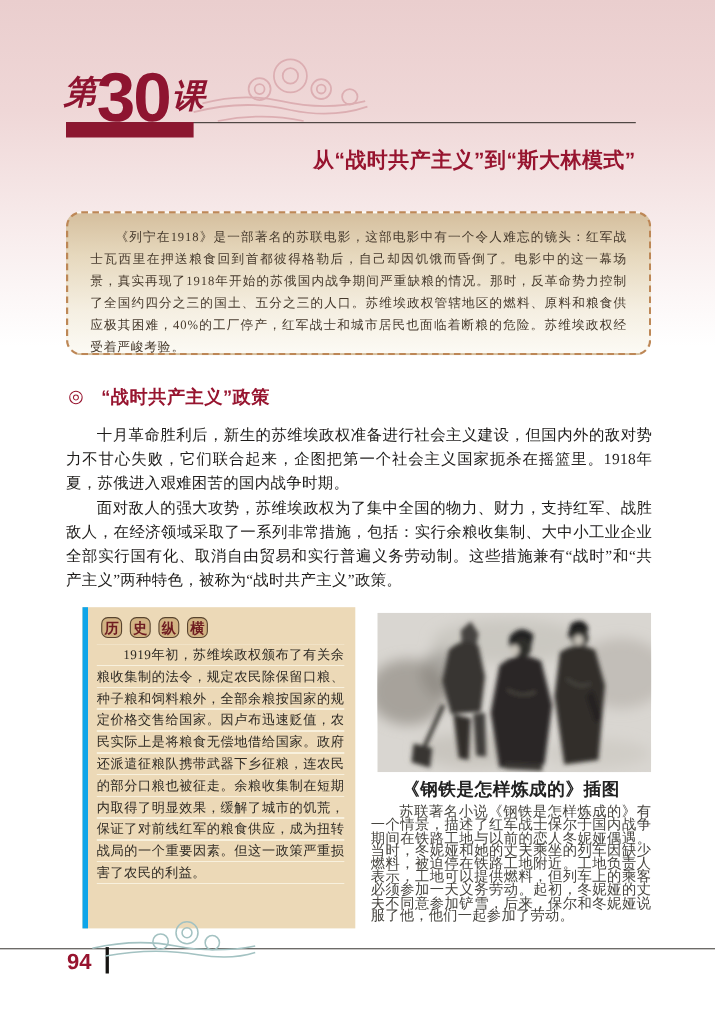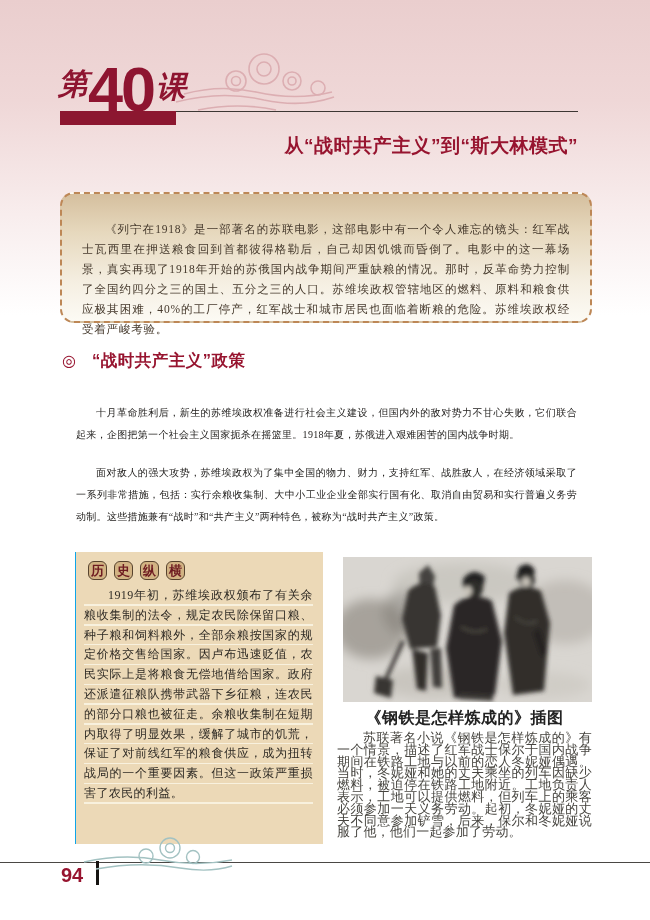--- a/index.html
+++ b/index.html
@@ -24,37 +24,37 @@
   .red-bar{position:absolute;left:60px;top:111px;width:116px;height:14px;background:#8c1730;z-index:3;}
 
   .main-title{position:absolute;left:60px;top:133px;width:518px;text-align:right;
     font-family:"Liberation Sans","DejaVu Sans",sans-serif;font-weight:bold;
     font-size:19px;color:#97142f;letter-spacing:0.5px;white-space:nowrap;}
 
   
   .intro-box{position:absolute;left:60px;top:192px;width:532px;height:131px;box-sizing:border-box;
     border:2px dashed #bd8756;border-radius:14px;
     background:linear-gradient(180deg,#d5bf9e 0%,#e6d8bd 30%,#f5efe2 70%,#fcfaf4 100%);
-    padding:25px 20px 0 20px;}
+    padding:12px 20px 0 20px;}
   .intro-box p{margin:0;text-indent:2em;font-size:11.5px;line-height:20px;color:#45392c;
     text-align:justify;letter-spacing:0.8px;}
 
   
   .section-heading{position:absolute;left:62px;top:350px;display:flex;align-items:center;color:#97142f;z-index:2;}
   .section-heading .bullet{font-size:16px;line-height:1;margin-right:16px;}
   .section-heading .txt{font-family:"Liberation Sans","DejaVu Sans",sans-serif;font-weight:bold;font-size:16.5px;letter-spacing:0.5px;}
 
   
   .body-text{position:absolute;left:60px;top:386px;width:533px;}
-  .body-text p{margin:16px;text-indent:2em;font-size:10px;line-height:22px;color:#1e1c1a;
+  .body-text p{margin:0;text-indent:2em;font-size:14px;line-height:22px;color:#1e1c1a;
     text-align:justify;letter-spacing:0.3px;}
 
   
   .sidebar-box{position:absolute;left:75px;top:552px;width:248px;height:292px;box-sizing:border-box;
-    background:#ecd9b7;border-left:1px solid #0ea5e9;padding:9px 10px 0 8px;}
+    background:#ecd9b7;border-left:5px solid #0ea5e9;padding:9px 10px 0 8px;}
   .sidebar-header{margin:0 0 6px 4px;}
   .sidebar-header .badge{display:inline-block;width:17px;height:17px;line-height:17px;text-align:center;
     background:#d2b383;color:#6e1b20;font-weight:bold;font-size:13px;
     border:1.5px solid #57432e;border-radius:6px;margin-right:3px;}
   .sidebar-text{margin:0;font-size:12px;line-height:19.8px;color:#2e2a24;text-align:justify;
     text-indent:2em;letter-spacing:0.4px;
     background-image:repeating-linear-gradient(180deg,transparent 0,transparent 18.4px,#f8f1de 18.4px,#f8f1de 19.8px);}
 
   
   .figure-block{position:absolute;left:337px;top:557px;width:255px;}
@@ -88,21 +88,21 @@
       <circle cx="120" cy="33" r="4"></circle>
       <circle cx="146" cy="40" r="7"></circle>
       <path d="M12 46 q36 -10 72 -2 q40 9 76 0"></path>
       <path d="M4 54 q46 -12 88 -2 q38 8 70 -3"></path>
       <path d="M26 62 q40 -8 78 0"></path>
     </g>
   </svg>
 
   <div class="lesson-no">
     <span class="pre">第</span>
-    <span class="num">40</span>
+    <span class="num">30</span>
     <span class="suf">课</span>
   </div>
 
   <div class="rule-line"></div>
   <div class="red-bar"></div>
 
   <div class="main-title">从“战时共产主义”到“斯大林模式”</div>
 
   <div class="intro-box">
     <p>《列宁在1918》是一部著名的苏联电影，这部电影中有一个令人难忘的镜头：红军战士瓦西里在押送粮食回到首都彼得格勒后，自己却因饥饿而昏倒了。电影中的这一幕场景，真实再现了1918年开始的苏俄国内战争期间严重缺粮的情况。那时，反革命势力控制了全国约四分之三的国土、五分之三的人口。苏维埃政权管辖地区的燃料、原料和粮食供应极其困难，40%的工厂停产，红军战士和城市居民也面临着断粮的危险。苏维埃政权经受着严峻考验。</p>

